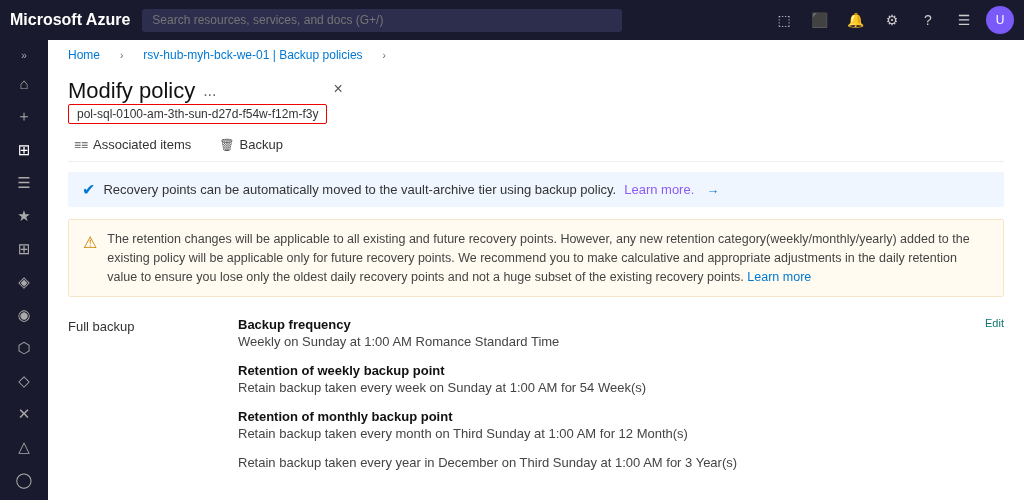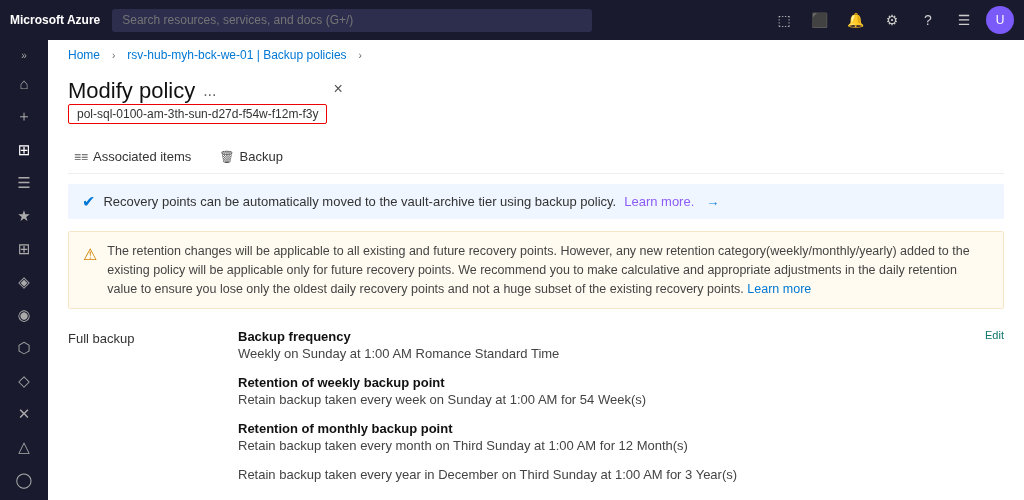--- a/index.html
+++ b/index.html
@@ -9,21 +9,21 @@
     .top-nav {
       background: #1a1a2e;
       display: flex;
       align-items: center;
       height: 40px;
       padding: 0 10px;
       flex-shrink: 0;
     }
     .top-nav-brand {
       color: white;
-      font-size: 12px;
+      font-size: 16px;
       font-weight: 600;
       margin-right: 12px;
       white-space: nowrap;
     }
     .top-nav-search {
       flex: 1;
       max-width: 480px;
       height: 23px;
       background: #2d2d4e;
       border: none;
@@ -111,21 +111,21 @@
       overflow: hidden;
     }
 
     
     .breadcrumb {
       padding: 8px 20px;
       font-size: 12px;
       color: #0078d4;
       display: flex;
       align-items: center;
-      gap: 12px;
+      gap: 20px;
       background: white;
       border-bottom: none;
     }
     .breadcrumb-separator { color: #666; font-size: 10px; }
     .breadcrumb-item { cursor: pointer; }
 
     
     .page-content {
       flex: 1;
       padding: 0 20px 20px 20px;
@@ -162,21 +162,21 @@
     }
 
     
     .policy-id-tag {
       display: inline-block;
       border: 1.5px solid #e00;
       border-radius: 2px;
       padding: 2px 8px;
       font-size: 12px;
       color: #333;
-      margin-bottom: 12px;
+      margin-bottom: 0;
       background: white;
     }
 
     
     .toolbar {
       display: flex;
       align-items: center;
       gap: 16px;
       padding: 6px 0;
       border-bottom: 1px solid #eee;

